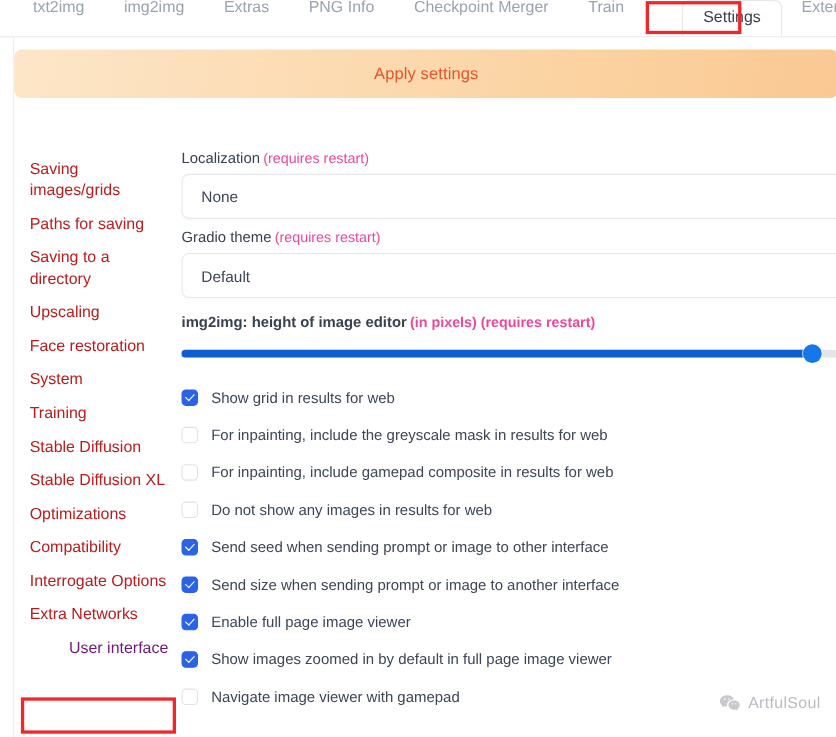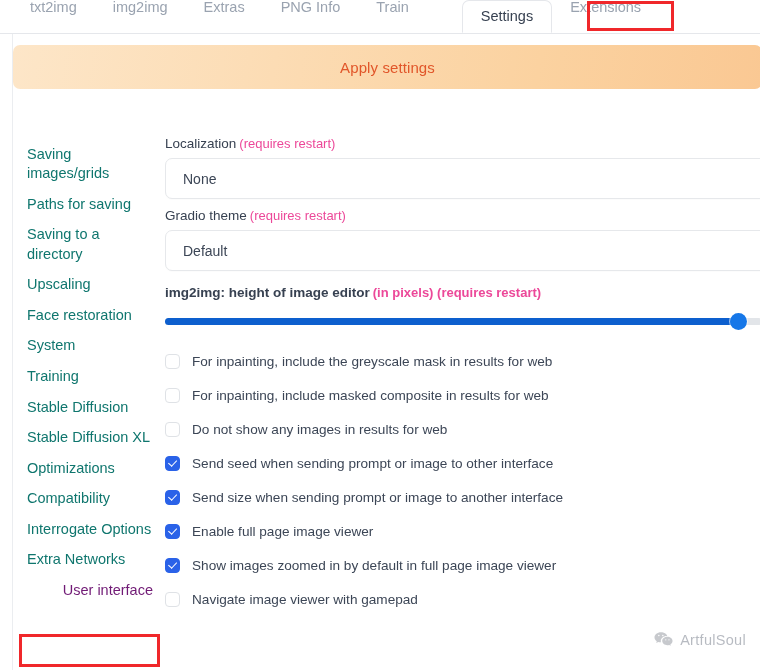--- a/index.html
+++ b/index.html
@@ -89,21 +89,21 @@
 
   
   .sidebar {
     width: 148px;
     flex: 0 0 148px;
     padding: 7px 8px 0 14px;
     position: relative;
   }
   .side-item {
     font-size: 14.5px;
-    color: #0f766e;
+    color: #b91c1c;
     line-height: 1.35;
     padding: 5.5px 0 5.5px 0;
     cursor: pointer;
     word-wrap: break-word;
   }
   .side-item.active { color: #701a75; text-align: right; }
   .side-annot {
     position: absolute;
     left: 6px;
     bottom: 3px;
@@ -240,20 +240,21 @@
 </head>
 <body>
 
 <div id="app">
 
   <div class="tabbar" id="tabbar">
       <div class="tab first">txt2img</div>
       <div class="tab">img2img</div>
       <div class="tab">Extras</div>
       <div class="tab">PNG Info</div>
+      <div class="tab">Checkpoint Merger</div>
       <div class="tab">Train</div>
       <div class="tab active">Settings</div>
       <div class="tab">Extensions</div>
     </div>
   <div class="tab-annot" id="settings-tab-annot" style="left: 587.281px; top: 1px; width: 86.4062px; height: 30px;"></div>
 
   <div class="panel">
 
     <button class="apply-btn">
       <span class="apply-btn-label">Apply settings</span>
@@ -305,26 +306,30 @@
           </div>
           <div class="slider-wrap">
             <div class="slider-track"></div>
             <div class="slider-fill" id="slider-fill" style="width: 573.12px;"></div>
             <div class="slider-thumb" id="slider-thumb" style="left: 564.62px;"></div>
           </div>
         </div>
 
         <div class="checks" id="checks">
             <div class="check-row">
+              <span class="cb on"></span>
+              <span class="check-label">Show grid in results for web</span>
+            </div>
+            <div class="check-row">
               <span class="cb off"></span>
               <span class="check-label">For inpainting, include the greyscale mask in results for web</span>
             </div>
             <div class="check-row">
               <span class="cb off"></span>
-              <span class="check-label">For inpainting, include masked composite in results for web</span>
+              <span class="check-label">For inpainting, include gamepad composite in results for web</span>
             </div>
             <div class="check-row">
               <span class="cb off"></span>
               <span class="check-label">Do not show any images in results for web</span>
             </div>
             <div class="check-row">
               <span class="cb on"></span>
               <span class="check-label">Send seed when sending prompt or image to other interface</span>
             </div>
             <div class="check-row">

